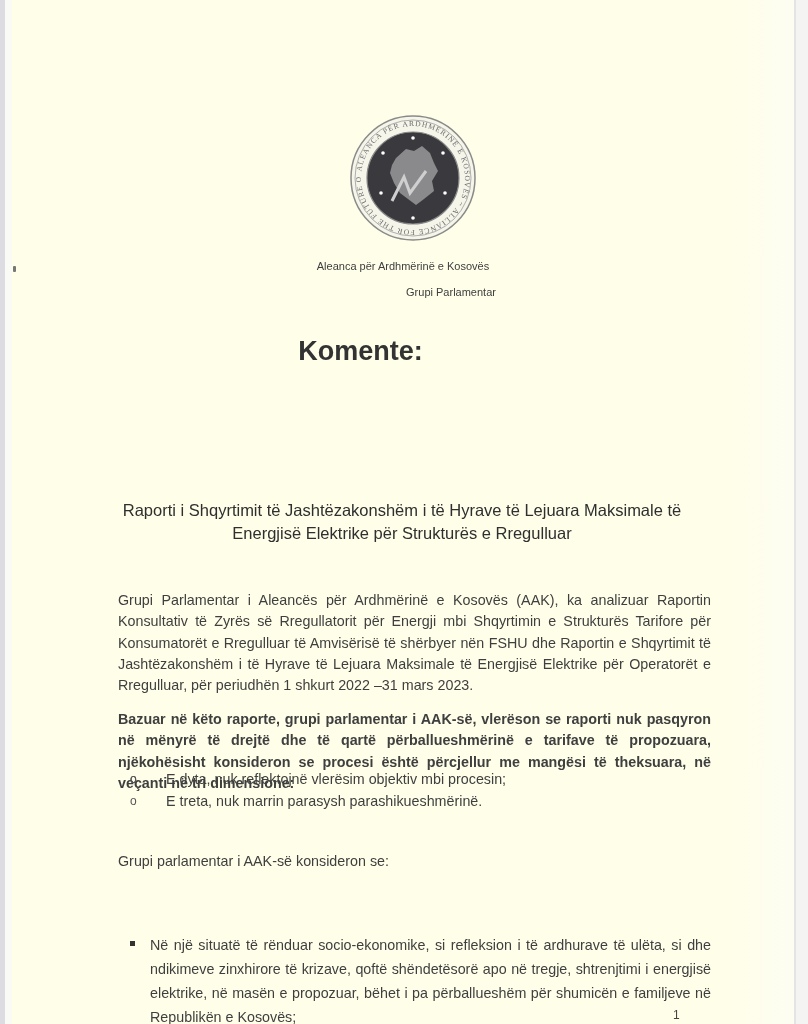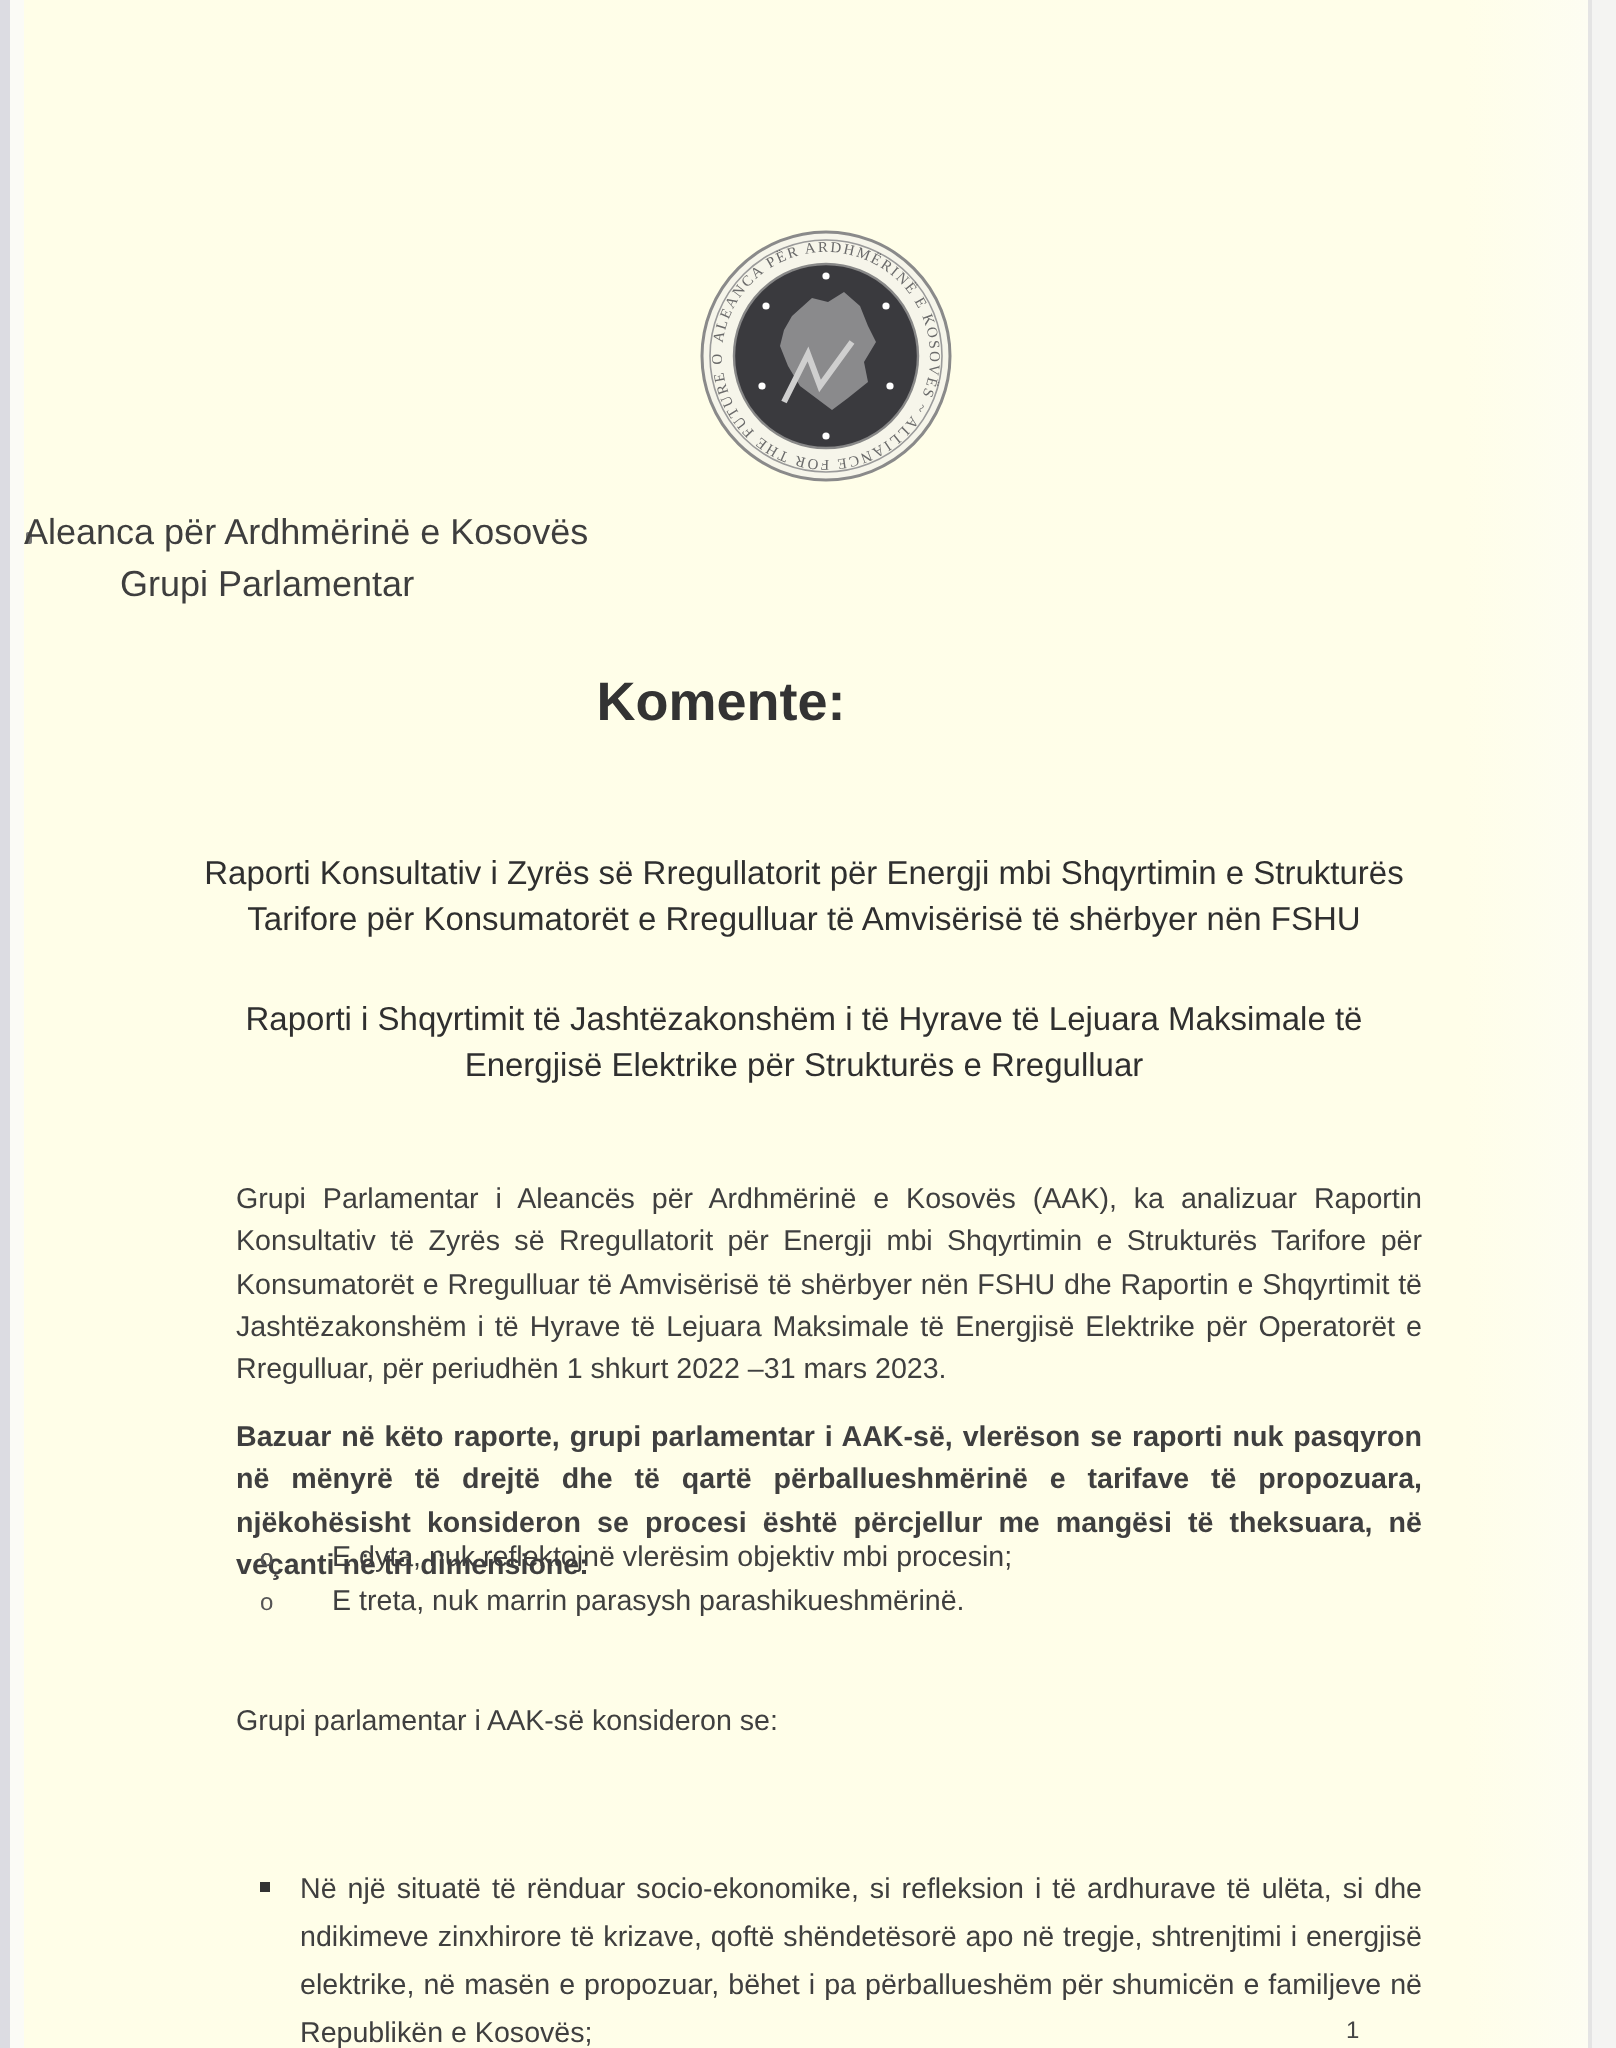--- a/index.html
+++ b/index.html
@@ -16,22 +16,22 @@
     position: absolute; left: 12px; top: 0; width: 782px; height: 1024px;
     background: linear-gradient(to right, #fffee8 0%, #fffee9 92%, #fdfdf2 100%);
     color: #3b3b3b;
   }
   .mark { position: absolute; left: 1px; top: 266px; width: 3px; height: 6px; background: #777; border-radius: 1px; }
 
   .logo {
     position: absolute; left: 336px; top: 113px; width: 130px; height: 130px;
   }
   .org {
-    position: absolute; left: 0; width: 782px; text-align: left;
-    font-size: 18px; color: #3e3e3e; line-height: 26px;
+    position: absolute; left: 0; width: 782px; text-align: center;
+    font-size: 11px; color: #3e3e3e; line-height: 26px;
   }
   .org1 { top: 253px; }
   .org2 { top: 279px; padding-left: 48px; }
   .heading {
     position: absolute; left: 0; top: 336px; width: 697px; text-align: center;
     font-size: 27px; font-weight: bold; color: #333;
   }
   .subtitle {
     position: absolute; left: 90px; width: 600px; text-align: center;
     font-size: 16.5px; line-height: 22.5px; color: #2f2f2f;
@@ -84,21 +84,20 @@
       <circle cx="33" cy="80" r="1.8" fill="#fff"></circle>
       <circle cx="35" cy="40" r="1.8" fill="#fff"></circle>
     </svg>
   </div>
 
   <div class="org org1">Aleanca për Ardhmërinë e Kosovës</div>
   <div class="org org2">Grupi Parlamentar</div>
 
   <div class="heading">Komente:</div>
 
-  <div class="subtitle sub1">Raporti Konsultativ i Zyrës së Rregullatorit për Energji mbi Shqyrtimin e Strukturës Tarifore për Konsumatorët e Rregulluar të Amvisërisë të shërbyer nën FSHU</div>
   <div class="subtitle sub2">Raporti i Shqyrtimit të Jashtëzakonshëm i të Hyrave të Lejuara Maksimale të Energjisë Elektrike për Strukturës e Rregulluar</div>
 
   <div class="para p1">Grupi Parlamentar i Aleancës për Ardhmërinë e Kosovës (AAK), ka analizuar Raportin Konsultativ të Zyrës së Rregullatorit për Energji mbi Shqyrtimin e Strukturës Tarifore për Konsumatorët e Rregulluar të Amvisërisë të shërbyer nën FSHU dhe Raportin e Shqyrtimit të Jashtëzakonshëm i të Hyrave të Lejuara Maksimale të Energjisë Elektrike për Operatorët e Rregulluar, për periudhën 1 shkurt 2022 –31 mars 2023.</div>
   <div class="para p2">Bazuar në këto raporte, grupi parlamentar i AAK-së, vlerëson se raporti nuk pasqyron në mënyrë të drejtë dhe të qartë përballueshmërinë e tarifave të propozuara, njëkohësisht konsideron se procesi është përcjellur me mangësi të theksuara, në veçanti në tri dimensione:</div>
 
   <ul class="list1">
     <li><span class="b">o</span></li>
     <li><span class="b">o</span><span>E dyta, nuk reflektojnë vlerësim objektiv mbi procesin;</span></li>
     <li><span class="b">o</span><span>E treta, nuk marrin parasysh parashikueshmërinë.</span></li>
   </ul>

